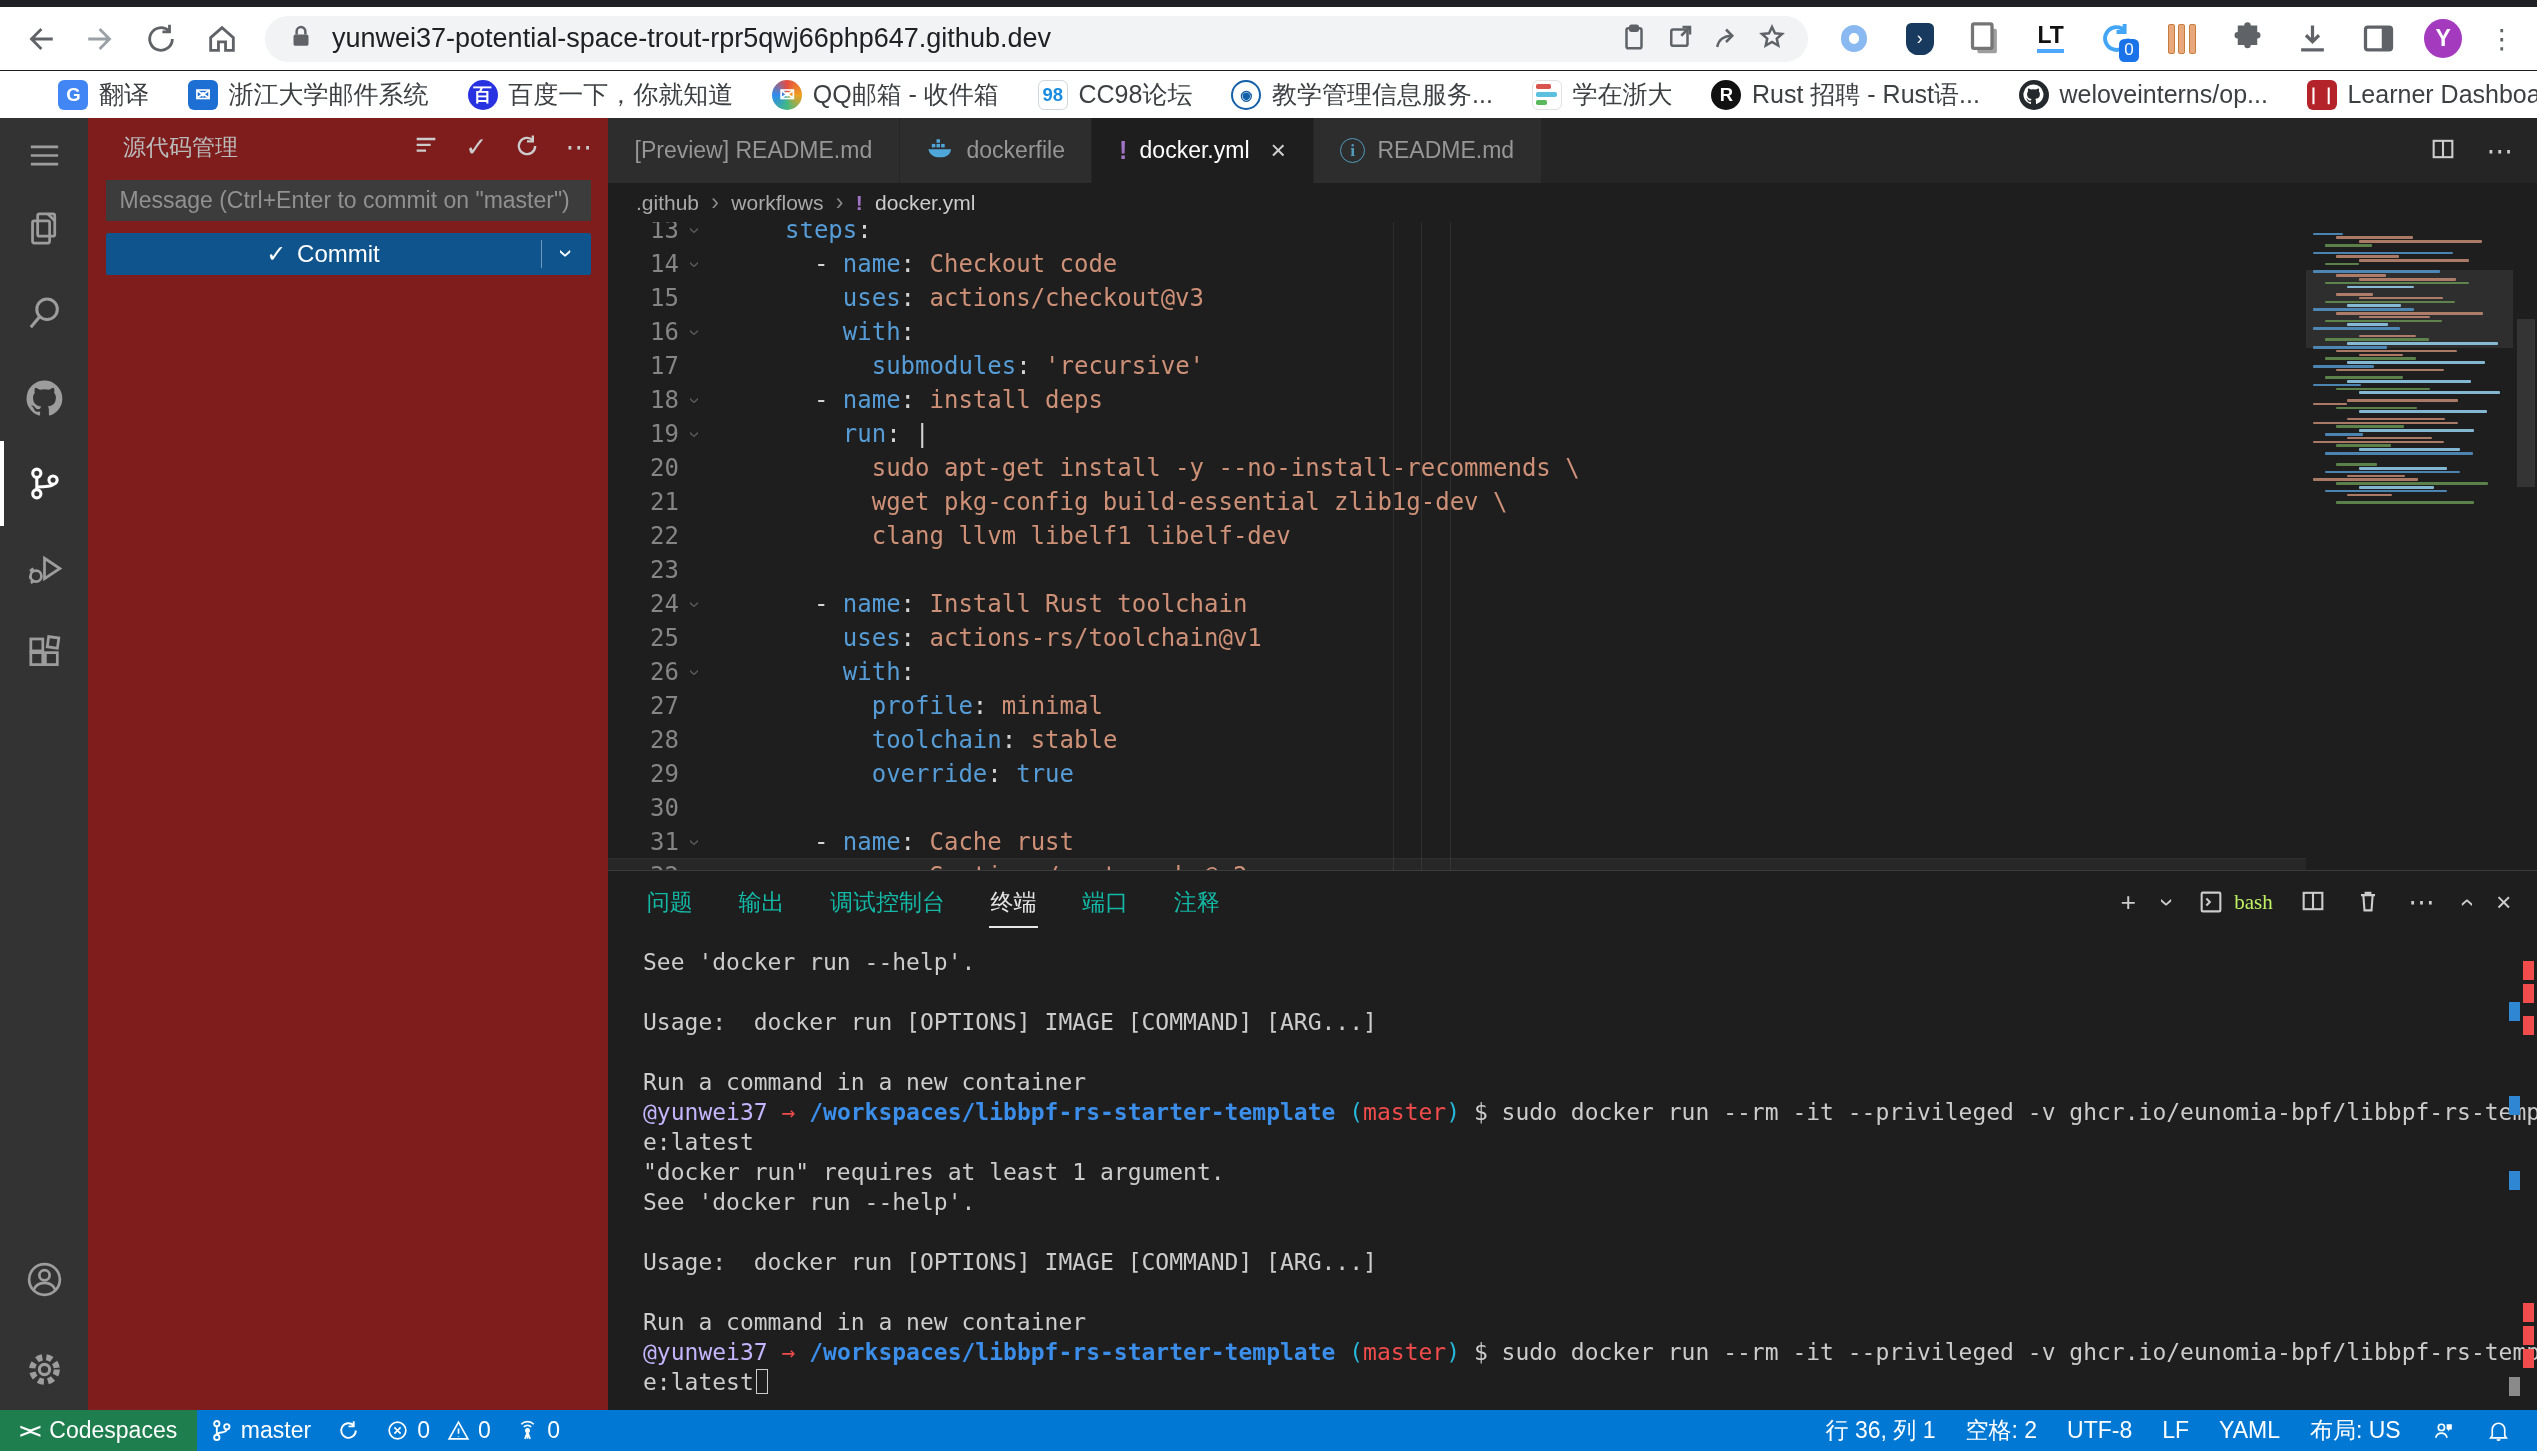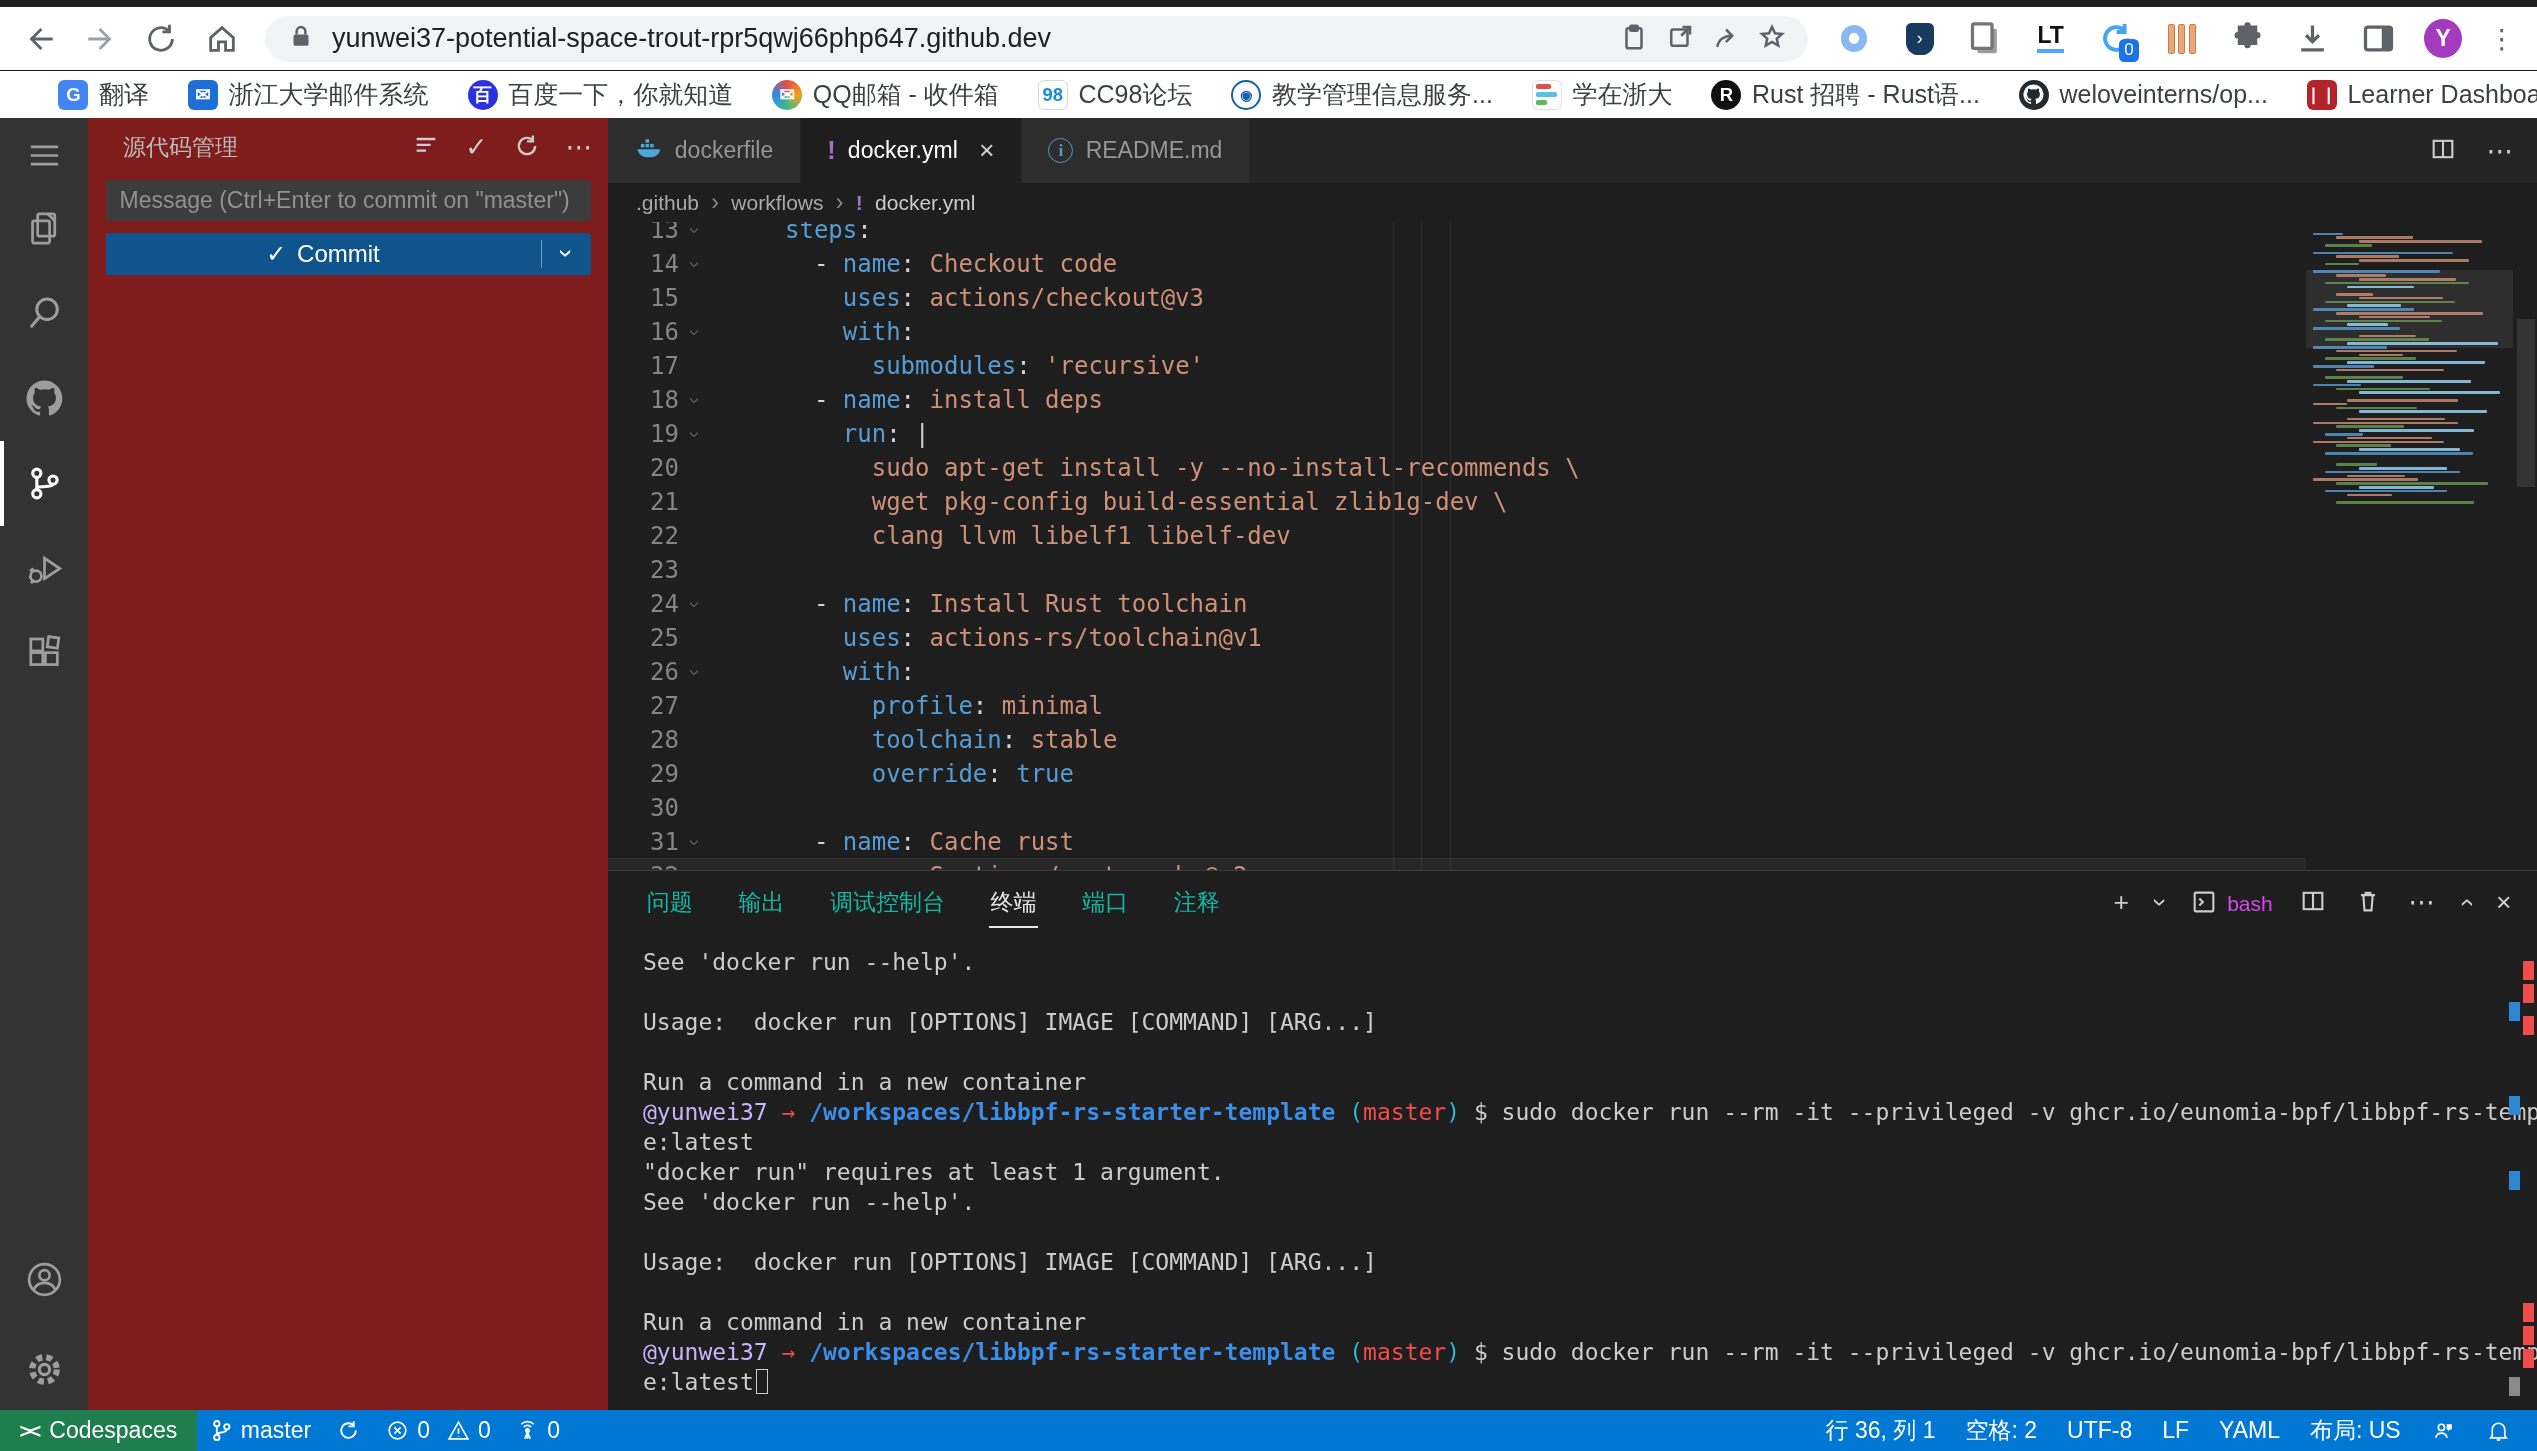--- a/index.html
+++ b/index.html
@@ -117,21 +117,21 @@
 
   .panel { height:540px; border-top:0.9px solid #3c3c3c; display:flex; flex-direction:column; background:#1e1e1e; position:relative;}
   .panel-header { height:62px; display:flex; align-items:center; padding:0 26.5px 0 37px; }
   .ptabs { display:flex; gap:42px; }
   .ptab { font-size:23px; color:#14b8a6; padding:12.3px 1.8px; position:relative; }
   .ptab.active { color:#e5e5e5; }
   .ptab.active:after { content:""; position:absolute; left:0; right:0; bottom:1.8px; height:1.8px; background:#e7e7e7; }
   .panel-acts { margin-left:auto; display:flex; align-items:center; gap:26.5px; color:#cccccc; }
   .panel-acts svg { width:28px; height:28px; }
   .panel-acts .txt { font-size:26.5px; line-height:1; color:#cccccc;}
-  .shell-pick { display:flex; align-items:flex-end; gap:8.8px; font-size:21px; color:#d946ef; }
+  .shell-pick { display:flex; align-items:center; gap:8.8px; font-size:21px; color:#bef264;font-family:Liberation Serif, serif; }
 
   .terminal { flex:1; position:relative; font-family:"DejaVu Sans Mono",monospace; font-size:23px;
               line-height:30px; color:#cccccc; padding:14px 0 0 35px; overflow:hidden; }
   .tl { height:30px; white-space:pre; position:relative; overflow:hidden; }
   .tm-fg { color:#cccccc; } .tm-green { color:#c4b5fd; } .tm-red { color:#f14c4c; }
   .tm-blue { color:#3b8eea; font-weight:bold; } .tm-cyan { color:#29b8db; }
   .cursorbox { display:inline-block; width:12.3px; height:25px; border:1.8px solid #cccccc; vertical-align:-3.5px; margin-left:1.8px;}
   .tmark { position:absolute; width:10.6px; height:19.4px; }
 
   
@@ -392,20 +392,23 @@
       <span class="divider"></span>
       <span class="drop">
           <span class="chev">›</span>
         </span>
     </div>
   </div>
 
   <div class="main">
     <div class="tabbar">
       <div class="tabs" id="tabs">
+          <div class="tab">
+            <span>[Preview] README.md</span>
+          </div>
           <div class="tab">
             <span class="ticon-docker"><svg viewBox="0 0 24 24" fill="#4fa6d8">
                 <rect x="5" y="8.5" width="3" height="3"></rect>
                 <rect x="9" y="8.5" width="3" height="3"></rect>
                 <rect x="13" y="8.5" width="3" height="3"></rect>
                 <rect x="9" y="4.5" width="3" height="3"></rect>
                 <path d="M2 13h19.5c-.5 4.5-4 7-9.5 7s-9-2.5-10-7z"></path>
               </svg></span>
             <span>dockerfile</span>
           </div>

